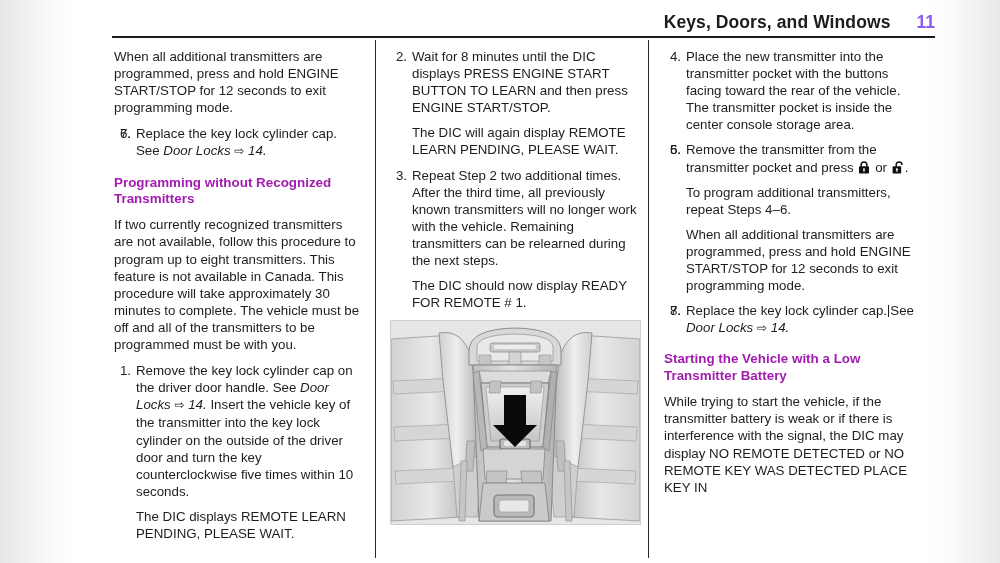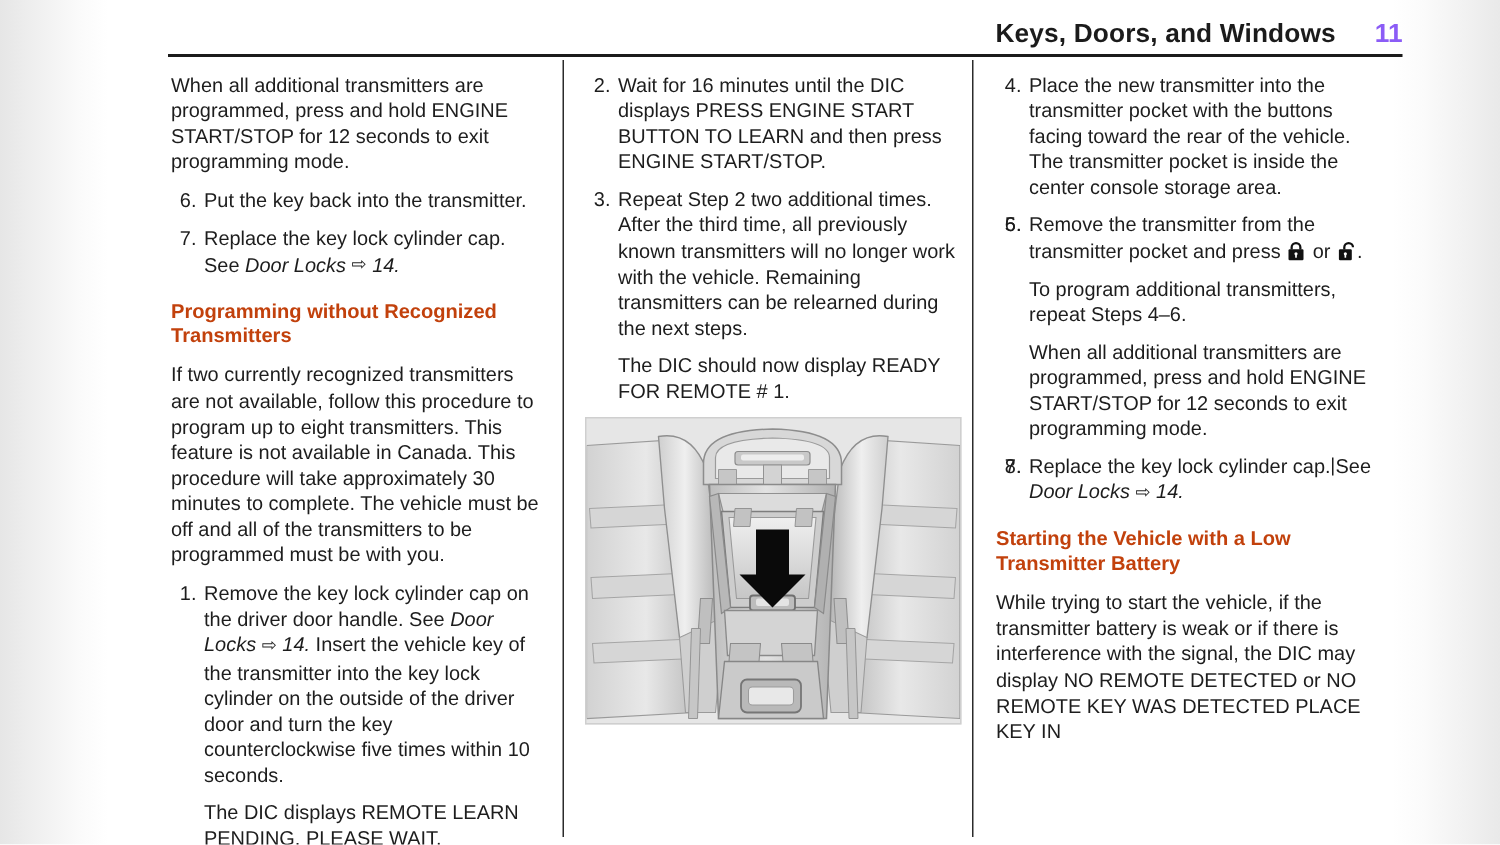--- a/index.html
+++ b/index.html
@@ -101,21 +101,21 @@
 
   .indent {
     margin-left: 22px;
   }
 
   h3.subhead {
     margin: 14px 0 9px 0;
     font-size: 13.4px;
     line-height: 16.4px;
     font-weight: bold;
-    color: #c2410c;
+    color: #a21caf;
   }
 
   
   .li {
     position: relative;
     padding-left: 22px;
     margin: 0 0 8px 0;
   }
   .li .num {
     position: absolute;
@@ -185,21 +185,20 @@
 
   <div class="divider divider-1"></div>
   <div class="divider divider-2"></div>
 
   <div class="col col-1">
 
     <p class="para indent">When all additional transmitters are programmed, press and hold ENGINE START/STOP for 12 seconds to exit programming mode.</p>
 
     <div class="li">
       <span class="num">6.</span>
-      <span>Put the key back into the transmitter.</span>
     </div>
 
     <div class="li">
       <span class="num">7.</span>
       <span>Replace the key lock cylinder cap. See </span><em class="ref">Door Locks</em> <em class="ref arrow-glyph">⇨</em> <em class="ref">14.</em>
     </div>
 
     <h3 class="subhead">Programming without Recognized Transmitters</h3>
 
     <p class="para">If two currently recognized transmitters are not available, follow this procedure to program up to eight transmitters. This feature is not available in Canada. This procedure will take approximately 30 minutes to complete. The vehicle must be off and all of the transmitters to be programmed must be with you.</p>
@@ -209,21 +208,22 @@
       <span>Remove the key lock cylinder cap on the driver door handle. See </span><em class="ref">Door Locks</em> <em class="ref arrow-glyph">⇨</em> <em class="ref">14.</em><span> Insert the vehicle key of the transmitter into the key lock cylinder on the outside of the driver door and turn the key counterclockwise five times within 10 seconds.</span>
       <div class="sub">The DIC displays REMOTE LEARN PENDING, PLEASE WAIT.</div>
     </div>
 
   </div>
 
   <div class="col col-2">
 
     <div class="li">
       <span class="num">2.</span>
-      <span>Wait for 16 minutes until the DIC displays PRESS ENGINE START BUTTON TO LEARN and then press ENGINE START/STOP.</span>
+      <span>Wait for 8 minutes until the DIC displays PRESS ENGINE START BUTTON TO LEARN and then press ENGINE START/STOP.</span>
+      <div class="sub">The DIC will again display REMOTE LEARN PENDING, PLEASE WAIT.</div>
     </div>
 
     <div class="li">
       <span class="num">3.</span>
       <span>Repeat Step 2 two additional times. After the third time, all previously known transmitters will no longer work with the vehicle. Remaining transmitters can be relearned during the next steps.</span>
       <div class="sub">The DIC should now display READY FOR REMOTE # 1.</div>
     </div>
 
     <div class="figure">
       <svg width="249" height="203" viewBox="0 0 249 203">

